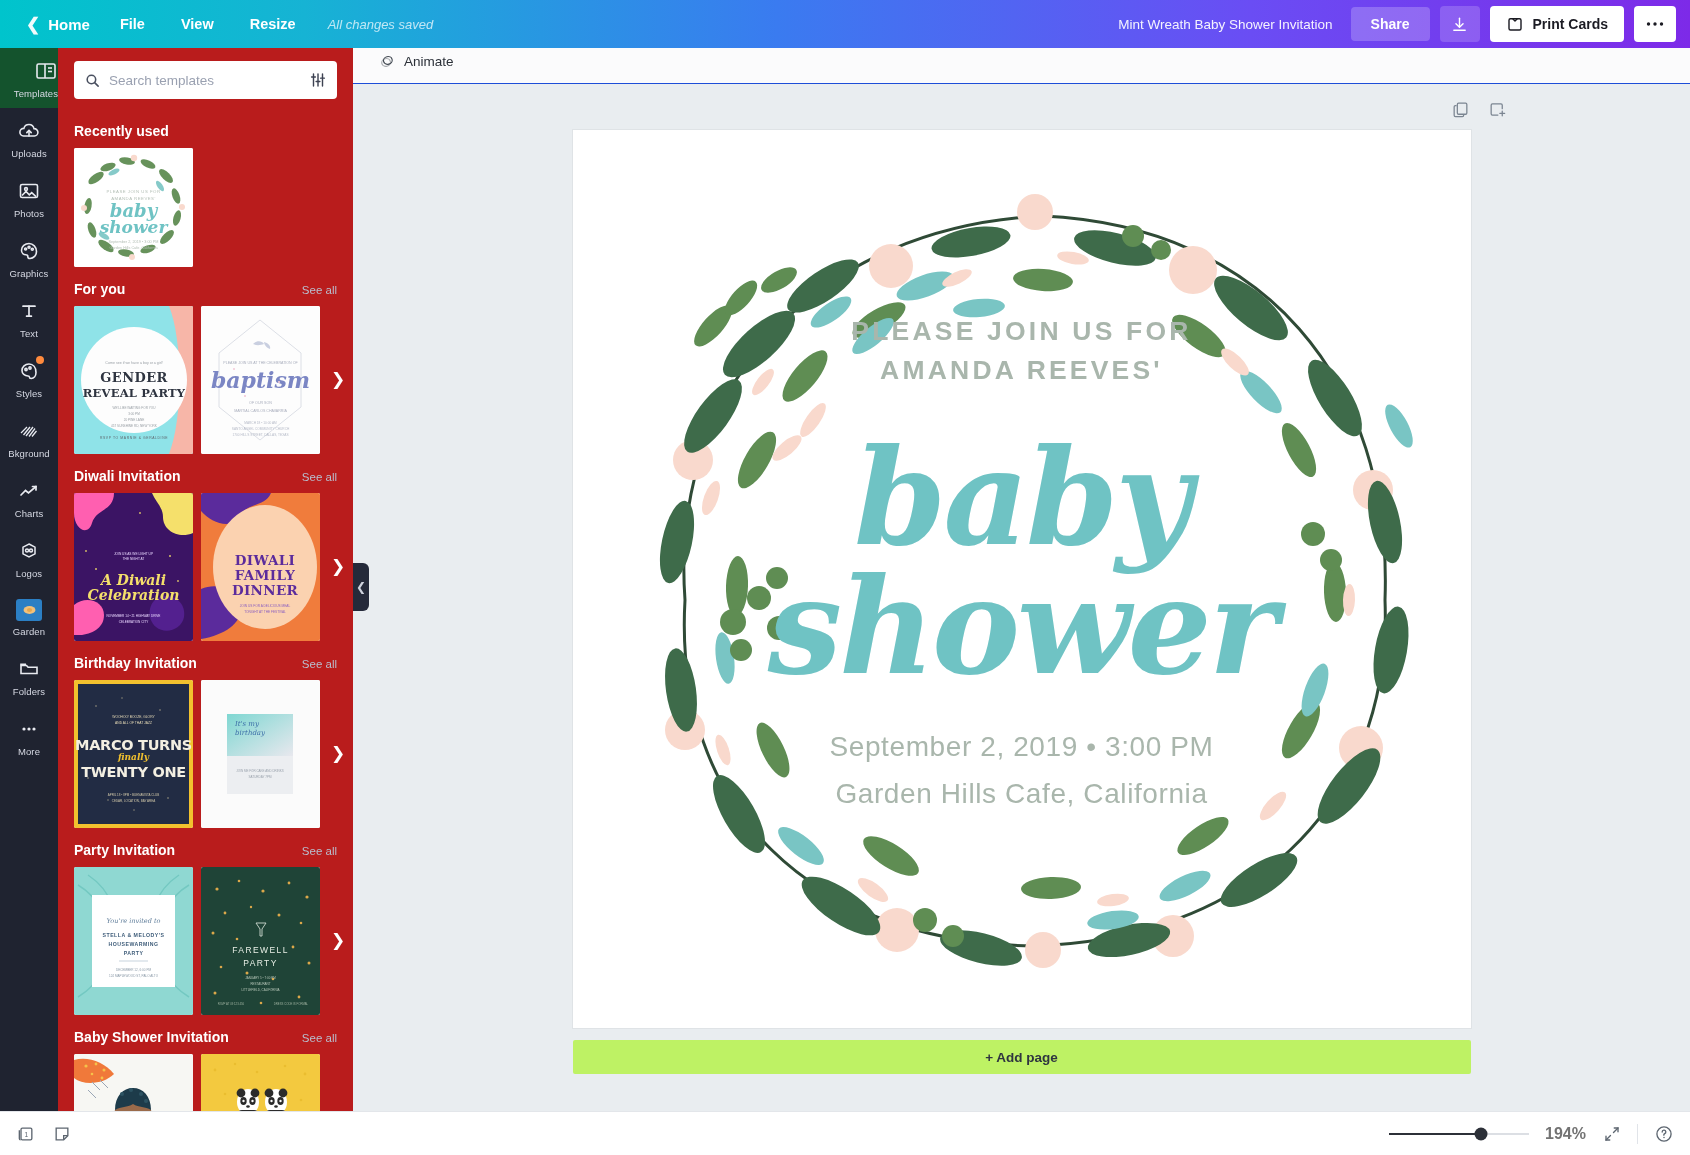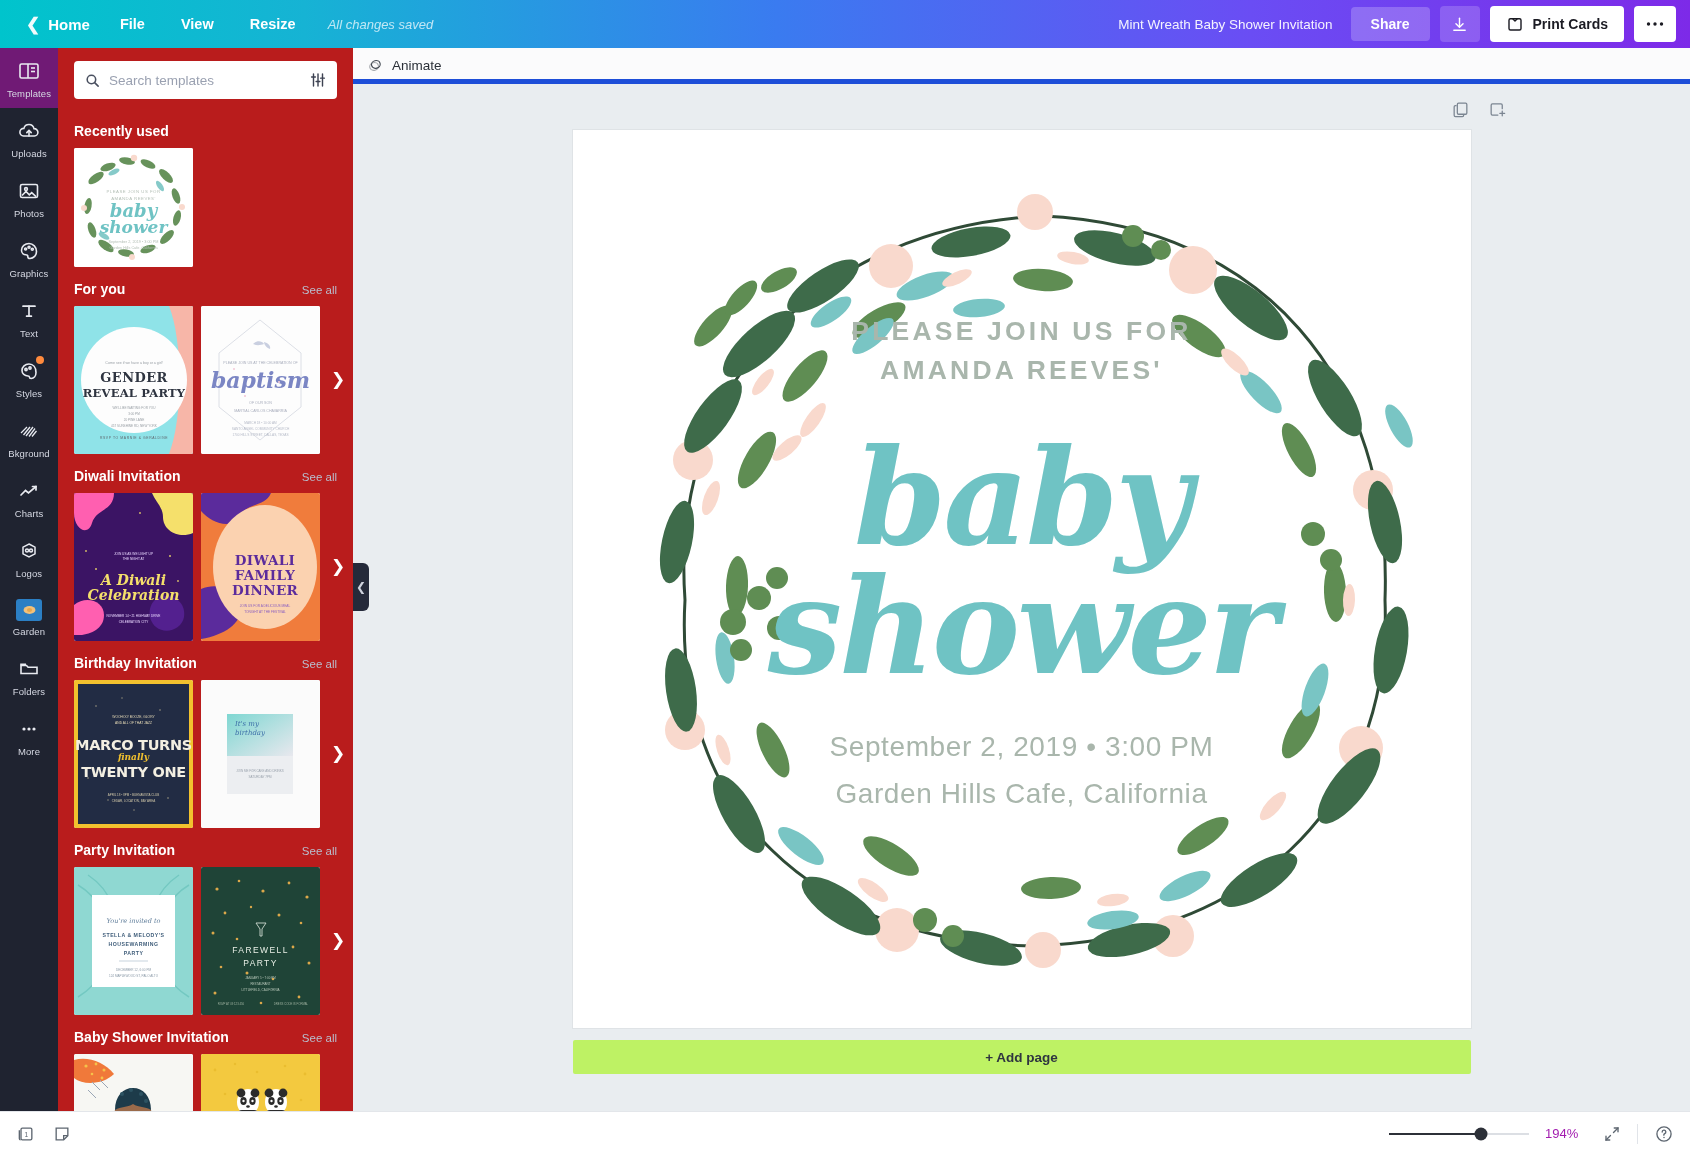--- a/index.html
+++ b/index.html
@@ -51,21 +51,21 @@
   
   .rail {
     width: 58px; flex: 0 0 58px; background: #1f2330;
     display: flex; flex-direction: column; align-items: center; padding-top: 0;
     z-index: 30;
   }
   .rail-item {
     width: 58px; padding: 11px 0 9px; display: flex; flex-direction: column;
     align-items: center; gap: 5px; cursor: pointer; position: relative;
   }
-  .rail-item.active { background: #701a75; }
+  .rail-item.active { background: #14532d; align-items: flex-end; }
   .rail-label { font-size: 9.5px; color: #d6d9e3; letter-spacing: .1px; }
   .rail-ico { width: 24px; height: 24px; display: block; }
   .rail-ico svg { display: block; }
   .rail-badge {
     position: absolute; top: 8px; right: 14px; width: 8px; height: 8px;
     border-radius: 50%; background: #ff8a3d;
   }
   .rail-emoji-box {
     width: 26px; height: 22px; border-radius: 3px; background: #2b7fc4;
     display: flex; align-items: center; justify-content: center;
@@ -111,22 +111,22 @@
   .collapse-handle {
     position: absolute; left: 353px; top: 515px; width: 16px; height: 48px;
     background: #252a3a; border-radius: 0 6px 6px 0; color: #cfd3de;
     display: flex; align-items: center; justify-content: center;
     font-size: 12px; cursor: pointer; z-index: 25;
   }
 
   
   .main { flex: 1; display: flex; flex-direction: column; background: #e9edf0; min-width: 0; }
   .ctxbar {
-    height: 36px; flex: 0 0 36px; background: #fbfbfc; border-bottom: 5px solid #1d4ed8;
-    display: flex; align-items: flex-end; padding-left: 4px;
+    height: 36px; flex: 0 0 36px; background: #fbfbfc; border-bottom: 1px solid #1d4ed8;
+    display: flex; align-items: flex-start; padding-left: 16px;
   }
   .animate-btn {
     display: flex; align-items: center; gap: 8px; font-size: 13.5px; color: #2b3038;
     padding: 5px 10px; border-radius: 4px; cursor: pointer; font-weight: 500;
   }
   .canvas-area {
     flex: 1; position: relative; overflow: hidden;
     display: flex; flex-direction: column; align-items: center;
   }
   .page-tools {
@@ -168,21 +168,21 @@
   }
   .sb-left { display: flex; align-items: center; gap: 16px; color: #6f7884; }
   .sb-right { margin-left: auto; display: flex; align-items: center; gap: 16px; }
   .zoom-slider { width: 140px; height: 14px; display: flex; align-items: center; cursor: pointer; }
   .zoom-track { width: 100%; height: 2px; background: #dcdfe4; position: relative; }
   .zoom-fill { position: absolute; left: 0; top: 0; height: 2px; background: #2c3038; width: 66%; }
   .zoom-knob {
     position: absolute; left: 66%; top: 50%; transform: translate(-50%,-50%);
     width: 13px; height: 13px; border-radius: 50%; background: #2c3038;
   }
-  .zoom-val { font-size: 13px; color: #a21caf; font-weight: 400; min-width: 42px; }
+  .zoom-val { font-size: 16px; color: #737373; font-weight: 700; min-width: 42px; }
   .sb-icon { color: #5d6670; cursor: pointer; display: flex; align-items: center; }
   .sb-div { width: 1px; height: 20px; background: #e1e4e9; }
 </style>
 </head>
 <body>
 
 <div class="app">
 
   <div class="topbar">
     <div class="tb-left">

